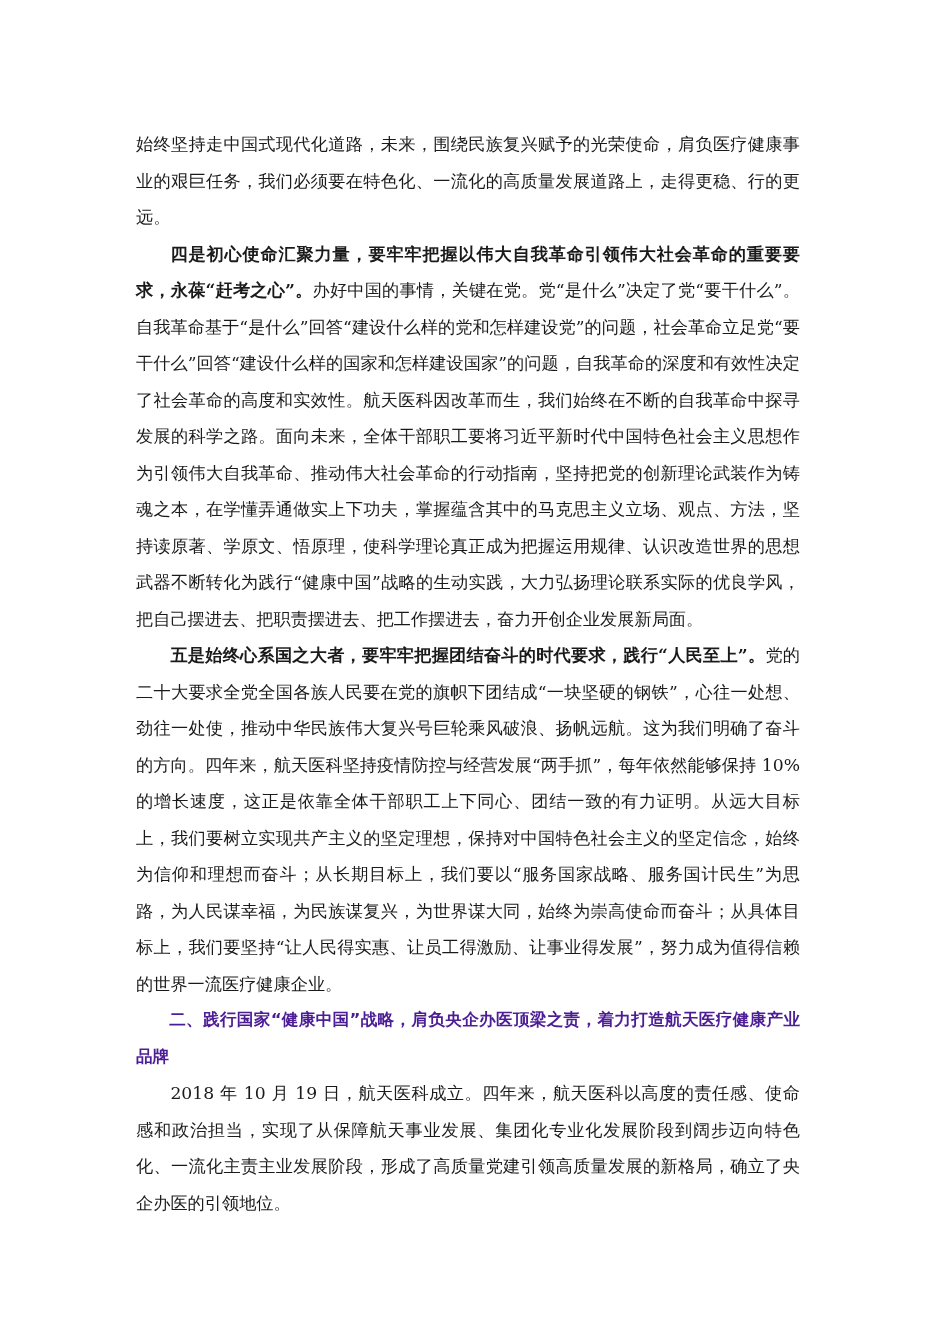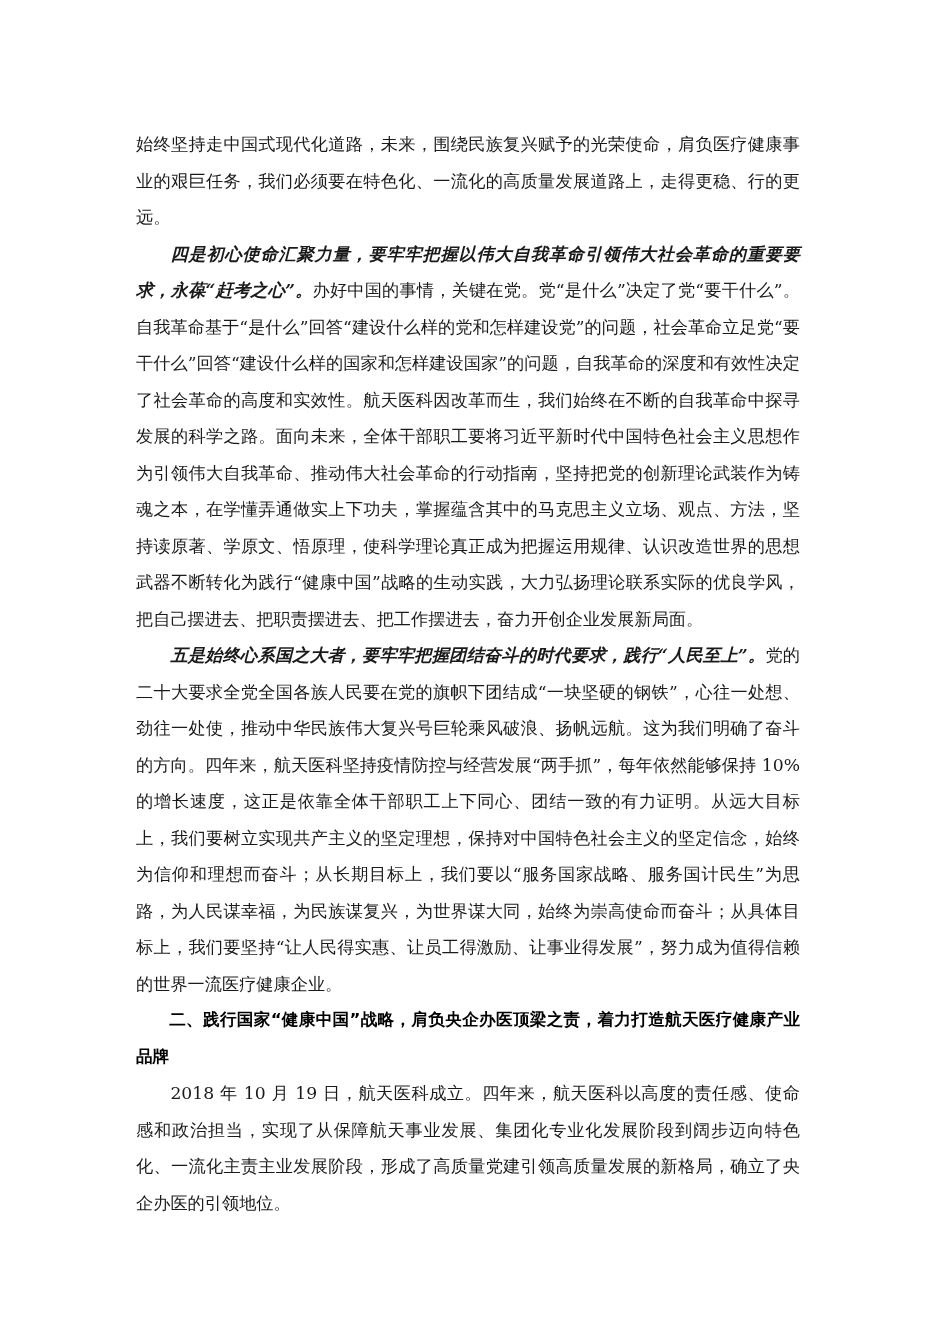--- a/index.html
+++ b/index.html
@@ -30,30 +30,29 @@
       margin: 0;
       padding: 0;
       text-indent: 0;
     }
     .para.indent {
       text-indent: 2em;
     }
     .run-in {
       font-weight: bold;
       font-family: "DejaVu Serif", "Liberation Serif", serif;
-      font-style: italic;
     }
     .section-heading {
       margin: 0;
       padding: 0;
       text-indent: 2em;
       font-family: "DejaVu Sans", "Liberation Sans", sans-serif;
       font-weight: bold;
       font-size: 16.6px;
-      color: #000000;
+      color: #4c1d95;
     }
   </style>
 </head>
 <body>
 
 <div class="page">
 
   <p class="para">
     <span>始终坚持走中国式现代化道路，未来，围绕民族复兴赋予的光荣使命，肩负医疗健康事业的艰巨任务，我们必须要在特色化、一流化的高质量发展道路上，走得更稳、行的更远。</span>
   </p>

